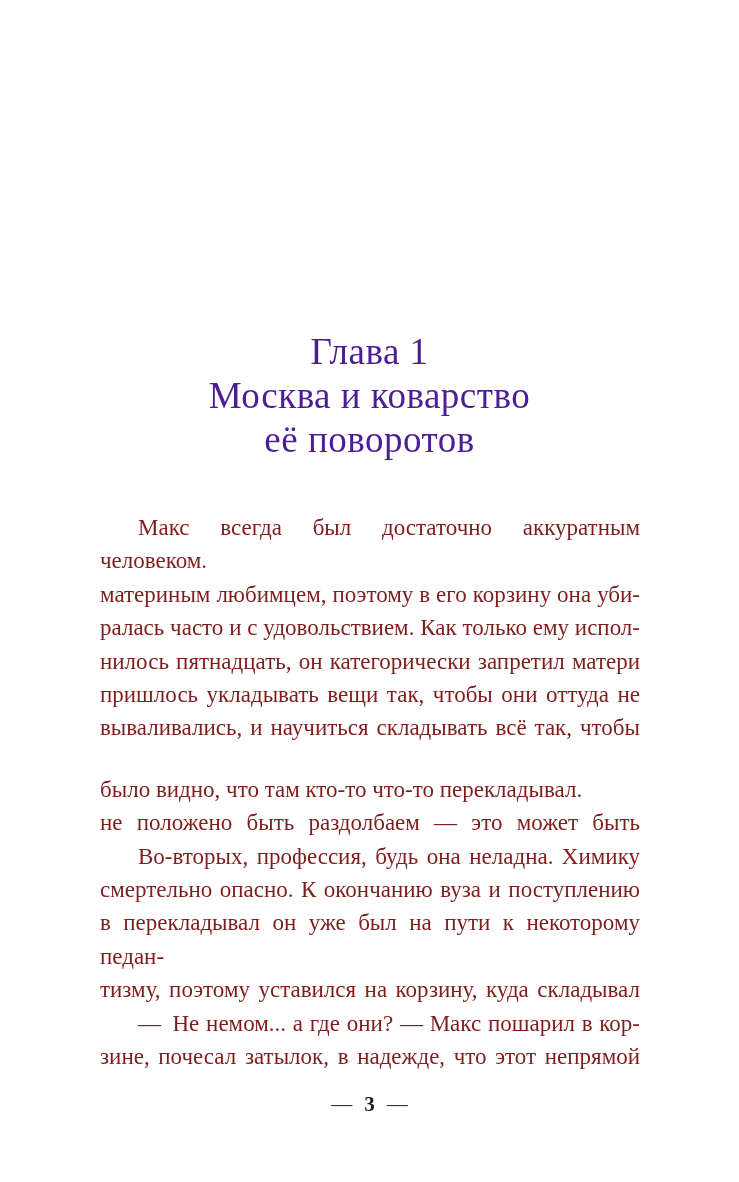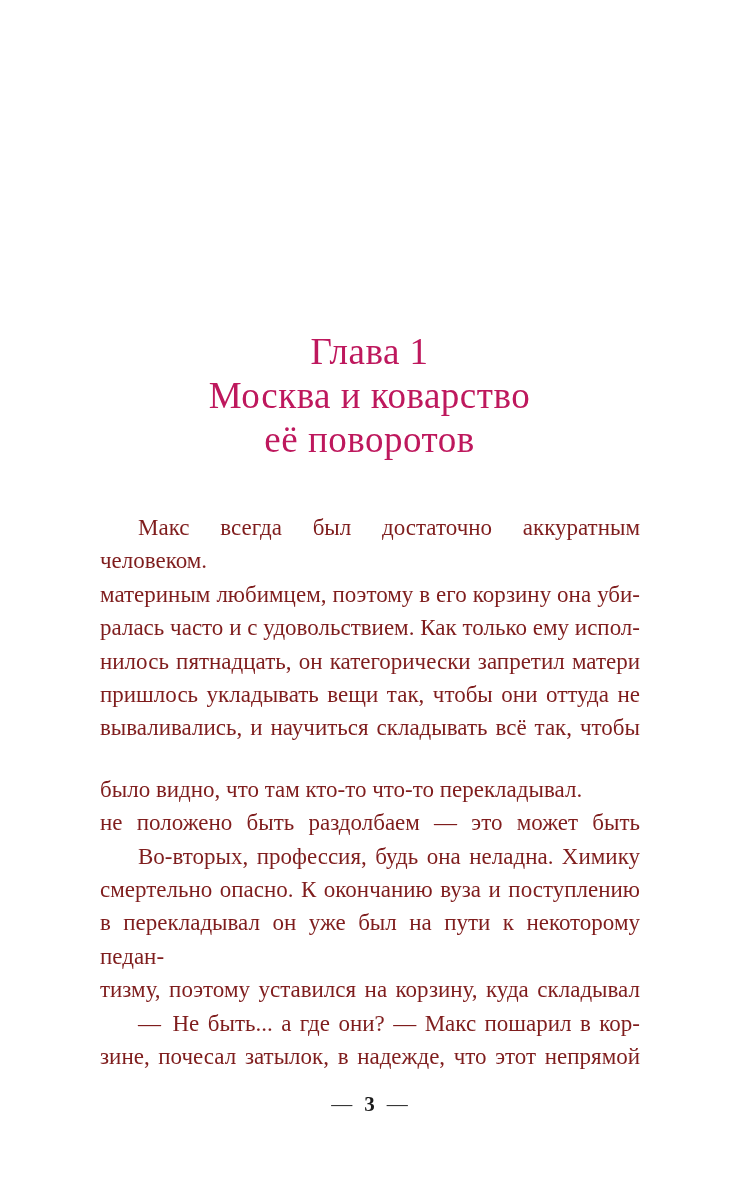--- a/index.html
+++ b/index.html
@@ -18,21 +18,21 @@
   }
   .chapter-heading {
     position: absolute;
     top: 330px;
     left: 0;
     right: 0;
     text-align: center;
     font-size: 37px;
     line-height: 44px;
     font-weight: 400;
-    color: #be185d;
+    color: #4c1d95;
     letter-spacing: 0.5px;
   }
   .chapter-heading .t-line {
     display: block;
   }
   .body-text {
     position: absolute;
     top: 511px;
     left: 100px;
     width: 540px;
@@ -98,21 +98,21 @@
 
     <div class="para">
       <div class="line">не положено быть раздолбаем — это может быть</div>
       <div class="line first">Во-вторых, профессия, будь она неладна. Химику</div>
       <div class="line">смертельно опасно. К окончанию вуза и поступлению</div>
       <div class="line">в перекладывал он уже был на пути к некоторому педан-</div>
       <div class="line">тизму, поэтому уставился на корзину, куда складывал</div>
     </div>
 
     <div class="para">
-      <div class="line first">— Не быть... а где они? — Макс пошарил в кор-</div>
+      <div class="line first">— Не немом... а где они? — Макс пошарил в кор-</div>
       <div class="line">зине, почесал затылок, в надежде, что этот непрямой</div>
     </div>
 
   </div>
 
   <div class="folio">
     <span class="dash">—</span><span class="num">3</span><span class="dash">—</span>
   </div>
 
 </div>

